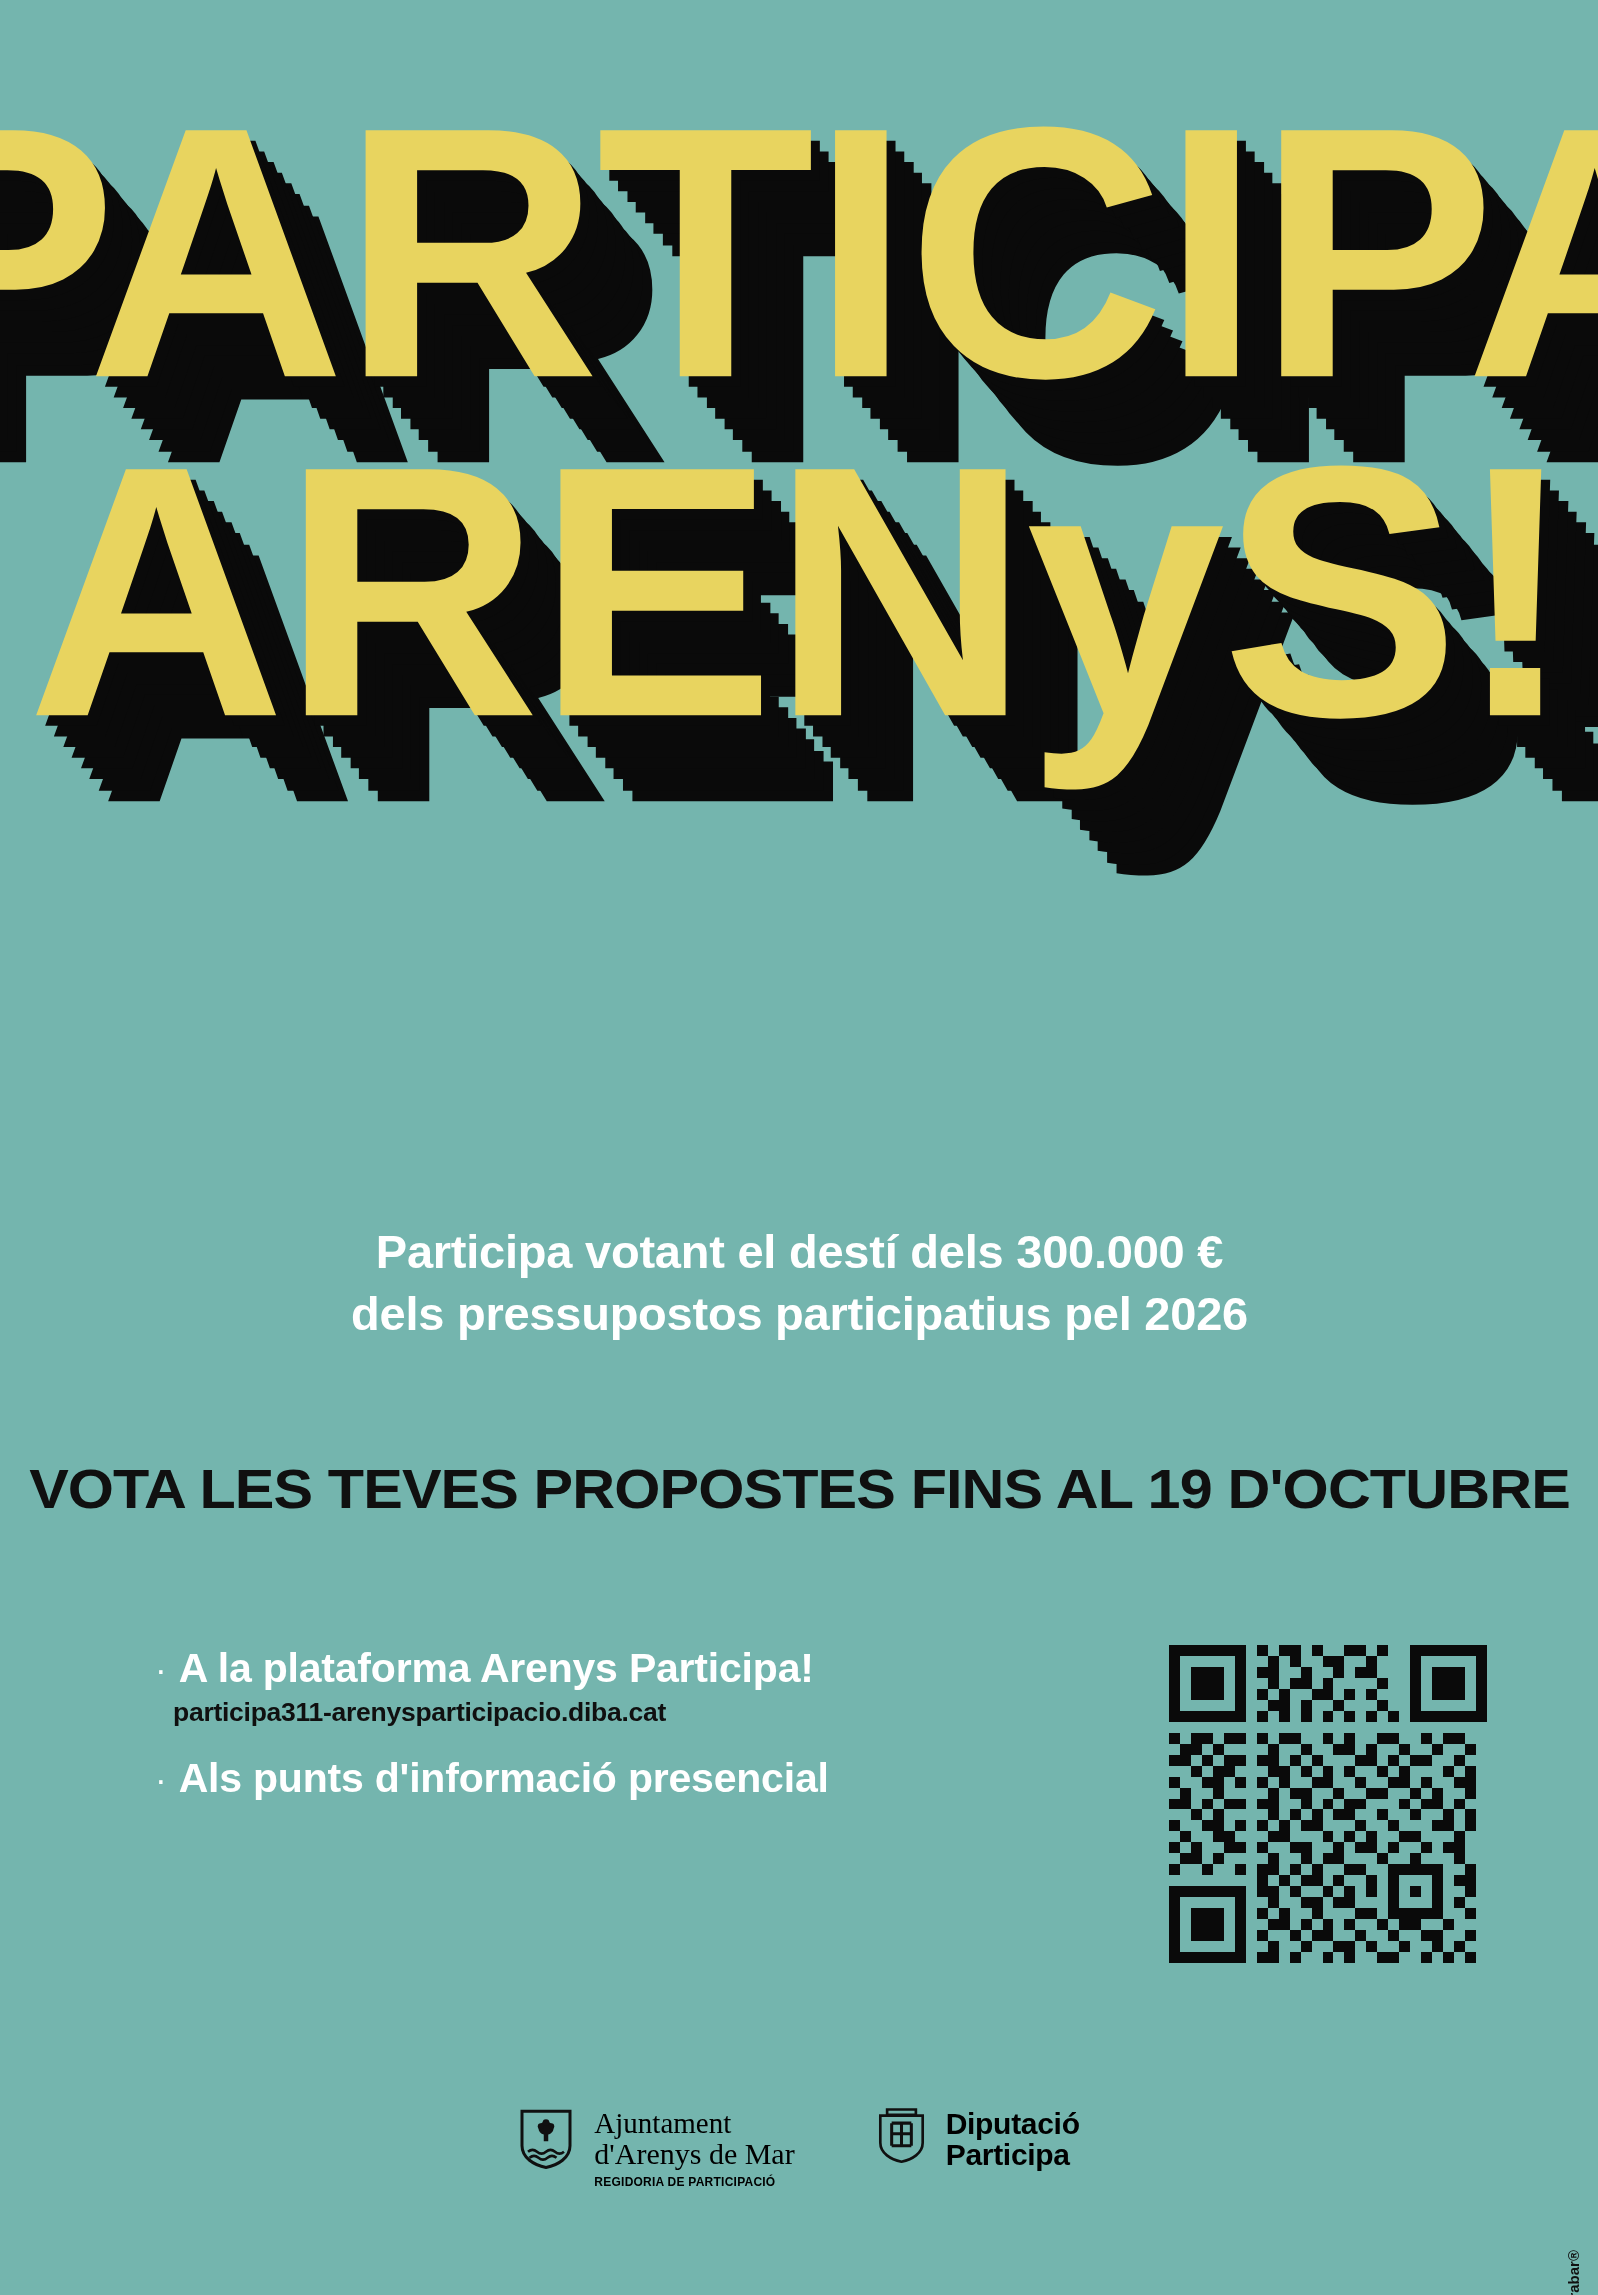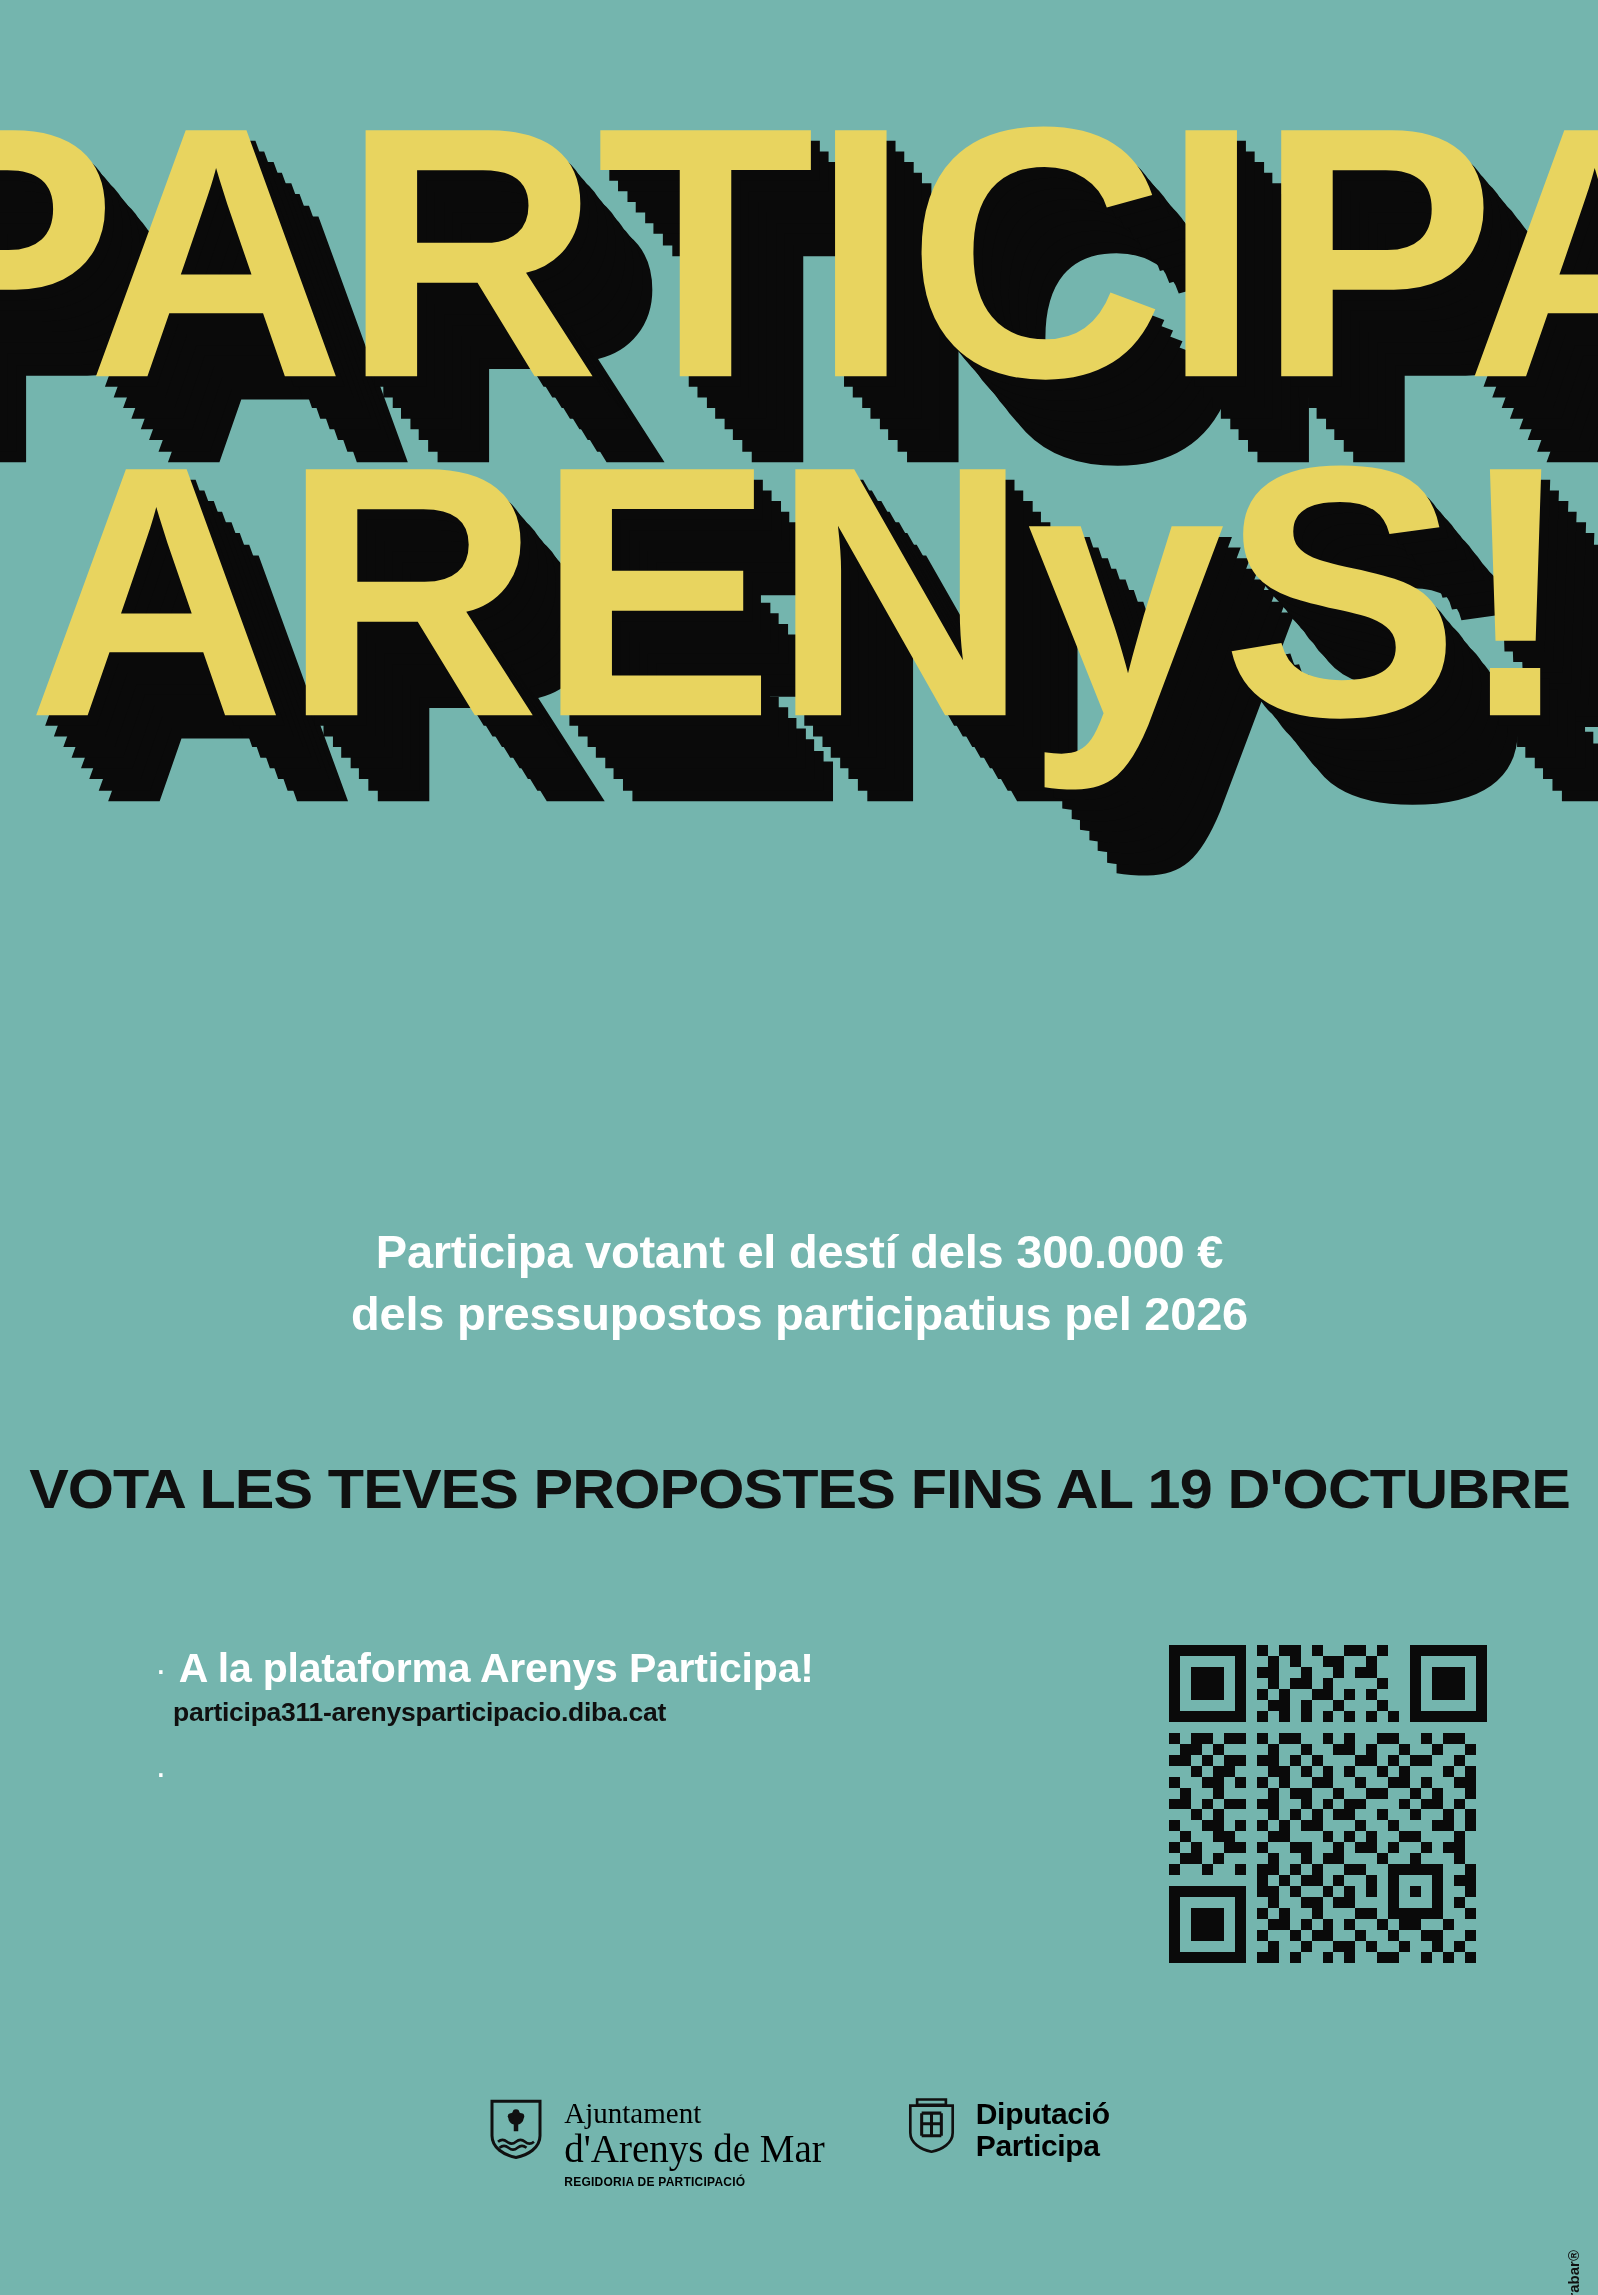--- a/index.html
+++ b/index.html
@@ -165,21 +165,21 @@
   }
   .logo-mark { flex: 0 0 auto; }
   .logo-text { line-height: 1.05; }
   .logo-text .l1 {
     font-family: "Liberation Serif", serif;
     font-size: 29px;
     font-weight: 400;
   }
   .logo-text .l2 {
     font-family: "Liberation Serif", serif;
-    font-size: 39px;
+    font-size: 30px;
     font-weight: 400;
   }
   .logo-text .l3 {
     font-size: 12px;
     font-weight: 700;
     letter-spacing: 0.02em;
     margin-top: 6.8px;
   }
   .logo-dib .d1 {
     font-size: 30px;
@@ -226,20 +226,21 @@
 
   <div class="details">
     <div class="bullet-row">
       <span class="dot">·</span>
       <span class="bullet-text">A la plataforma Arenys Participa!</span>
     </div>
     <div class="url-line">participa311-arenysparticipacio.diba.cat</div>
 
     <div class="bullet-row second">
       <span class="dot">·</span>
+      <span class="bullet-text">Als punts d'informació presencial</span>
     </div>
 
   </div>
 
   <div class="qr-wrap">
     <svg viewBox="0 0 29 29" shape-rendering="crispEdges" aria-hidden="true">
       <rect width="29" height="29" fill="#74b5ae"></rect>
       <g fill="#0a0a0a">
 
         <rect x="0" y="0" width="7" height="1"></rect>

